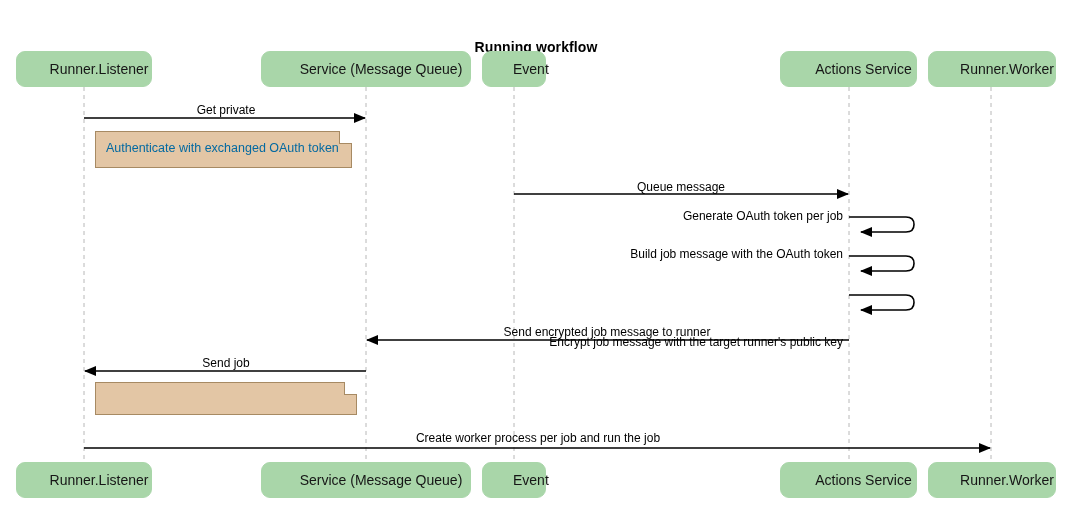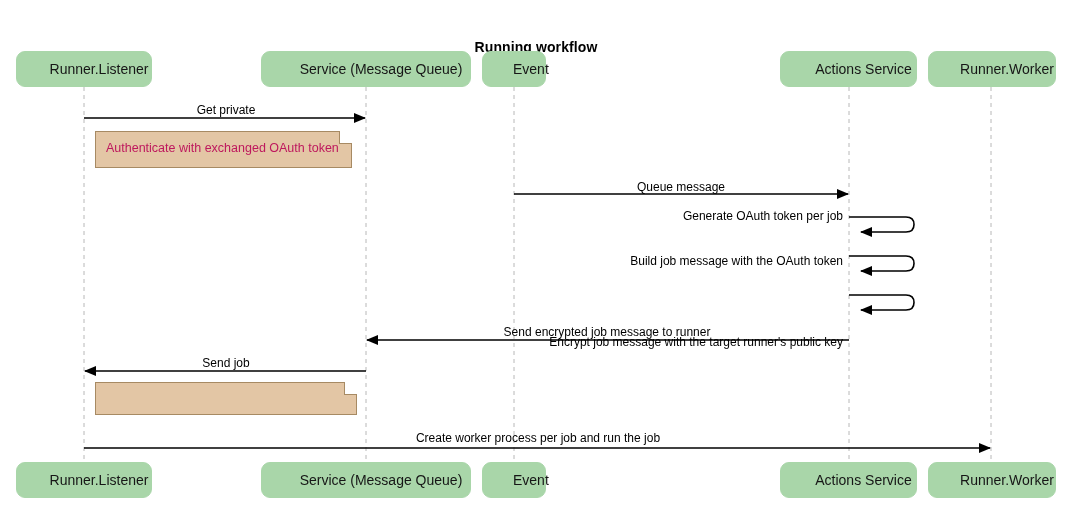--- a/index.html
+++ b/index.html
@@ -67,21 +67,21 @@
     padding-left: 30px;
   }
 
   
   .note {
     position: absolute;
     box-sizing: border-box;
     background: #e3c6a5;
     border: 1px solid #a78a63;
     font-size: 12.5px;
-    color: #be185d;
+    color: #0369a1;
     padding: 8px 10px 20px 10px;
     white-space: nowrap;
     line-height: 16px;
   }
   .note .fold {
     position: absolute;
     top: -1px;
     right: -1px;
     width: 12px;
     height: 12px;
@@ -154,21 +154,21 @@
         <div class="participant" style="left: 928px; top: 462px; width: 128px;"><span>Runner.Worker</span></div>
       </div>
     <div id="notes">
         <div class="note" style="left: 95px; top: 131px; width: 257px; height: 37px;"><span class="fold"></span><span>Authenticate with exchanged OAuth token</span></div>
         <div class="note" style="left: 95px; top: 382px; width: 262px; height: 33px;"><span class="fold"></span></div>
       </div>
     <div id="labels">
         <div class="msg-label center" style="left: 226px; top: 104px;">Get private</div>
         <div class="msg-label center" style="left: 681px; top: 181px;">Queue message</div>
         <div class="msg-label right" style="left: 843px; top: 210px;">Generate OAuth token per job</div>
-        <div class="msg-label right" style="left: 843px; top: 255px;">Build job message with the OAuth token</div>
+        <div class="msg-label right" style="left: 843px; top: 248px;">Build job message with the OAuth token</div>
         <div class="msg-label right" style="left: 843px; top: 288px; margin-top: 48px;">Encrypt job message with the target runner's public key</div>
         <div class="msg-label center" style="left: 607px; top: 326px;">Send encrypted job message to runner</div>
         <div class="msg-label center" style="left: 226px; top: 357px;">Send job</div>
         <div class="msg-label center" style="left: 538px; top: 432px;">Create worker process per job and run the job</div>
       </div>
 
   </div>
 </div>
 
 </body></html>

